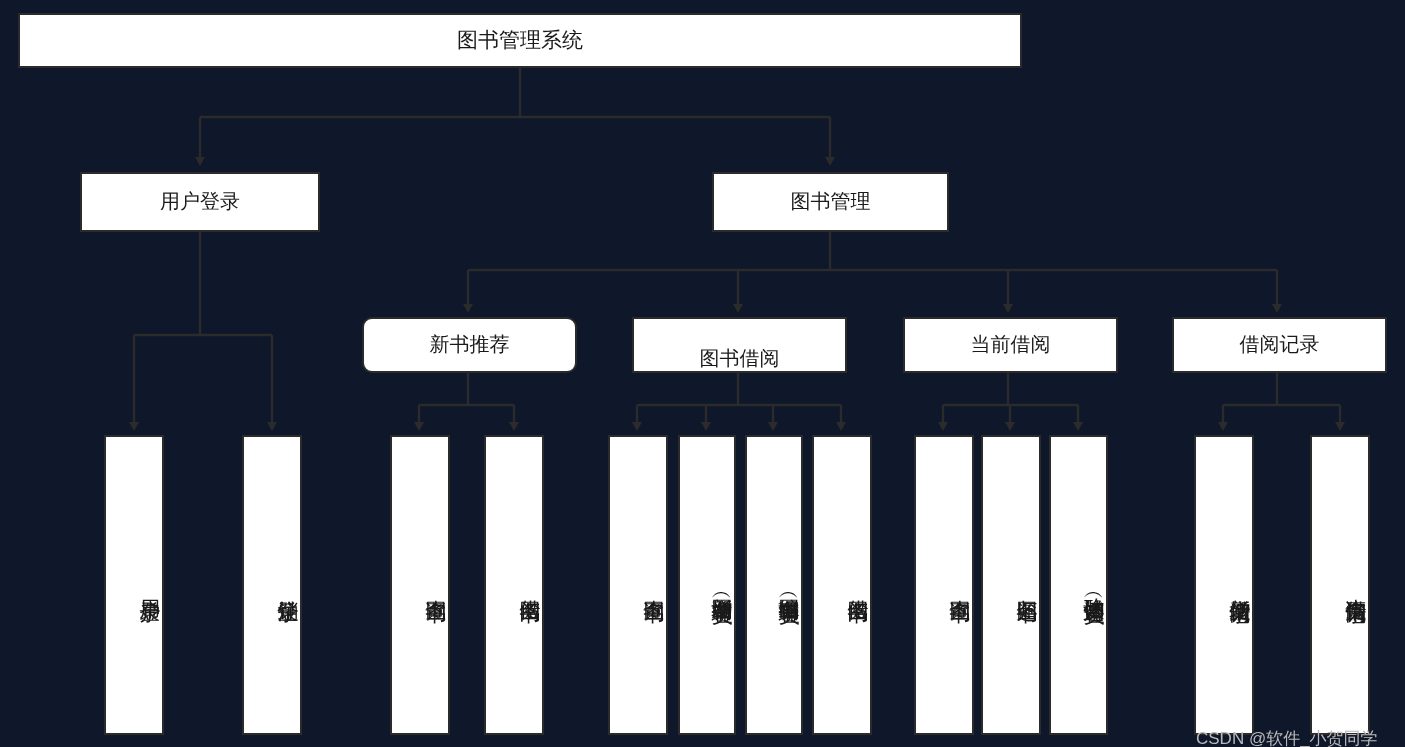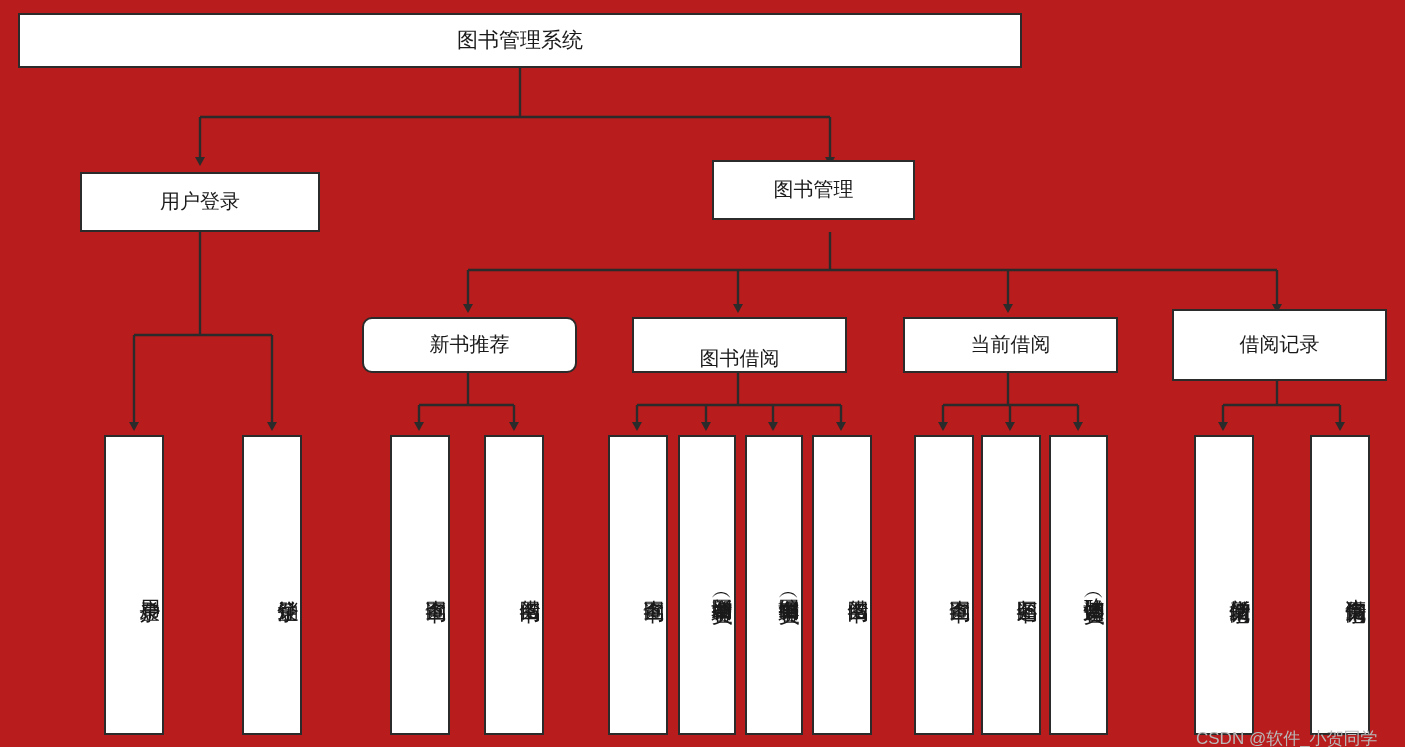--- a/index.html
+++ b/index.html
@@ -7,21 +7,21 @@
     padding: 0;
     background: #ffffff;
   }
   body {
     font-family: "Liberation Sans", "DejaVu Sans", sans-serif;
   }
   #canvas {
     position: relative;
     width: 1405px;
     height: 747px;
-    background: #b91c1c;
+    background: #0f172a;
     overflow: hidden;
   }
   svg.edges {
     position: absolute;
     left: 0;
     top: 0;
     width: 1405px;
     height: 747px;
     pointer-events: none;
   }
@@ -117,34 +117,34 @@
     </g>
   </svg>
 
   <div class="node root" style="left: 18px; top: 13px; width: 1004px; height: 55px;">
     <span class="lbl">图书管理系统</span>
   </div>
 
   <div class="node lvl1" style="left: 80px; top: 172px; width: 240px; height: 60px;">
     <span class="lbl">用户登录</span>
   </div>
-  <div class="node lvl1" style="left: 712px; top: 160px; width: 203px; height: 60px;">
+  <div class="node lvl1" style="left: 712px; top: 172px; width: 237px; height: 60px;">
     <span class="lbl">图书管理</span>
   </div>
 
   <div class="node lvl2" style="left: 362px; top: 317px; width: 215px; height: 56px; border-radius: 10px;">
     <span class="lbl">新书推荐</span>
   </div>
   <div class="node lvl2" style="left: 632px; top: 317px; width: 215px; height: 56px; align-items: flex-end;">
     <span class="lbl">图书借阅</span>
   </div>
   <div class="node lvl2" style="left: 903px; top: 317px; width: 215px; height: 56px;">
     <span class="lbl">当前借阅</span>
   </div>
-  <div class="node lvl2" style="left: 1172px; top: 309px; width: 215px; height: 72px;">
+  <div class="node lvl2" style="left: 1172px; top: 317px; width: 215px; height: 56px;">
     <span class="lbl">借阅记录</span>
   </div>
 
   <div class="node leaf" style="left: 104px; top: 435px; width: 60px; height: 300px;">
     <span class="lbl">用户登录</span>
   </div>
   <div class="node leaf" style="left: 242px; top: 435px; width: 60px; height: 300px;">
     <span class="lbl">注销登录</span>
   </div>
   <div class="node leaf" style="left: 390px; top: 435px; width: 60px; height: 300px;">

